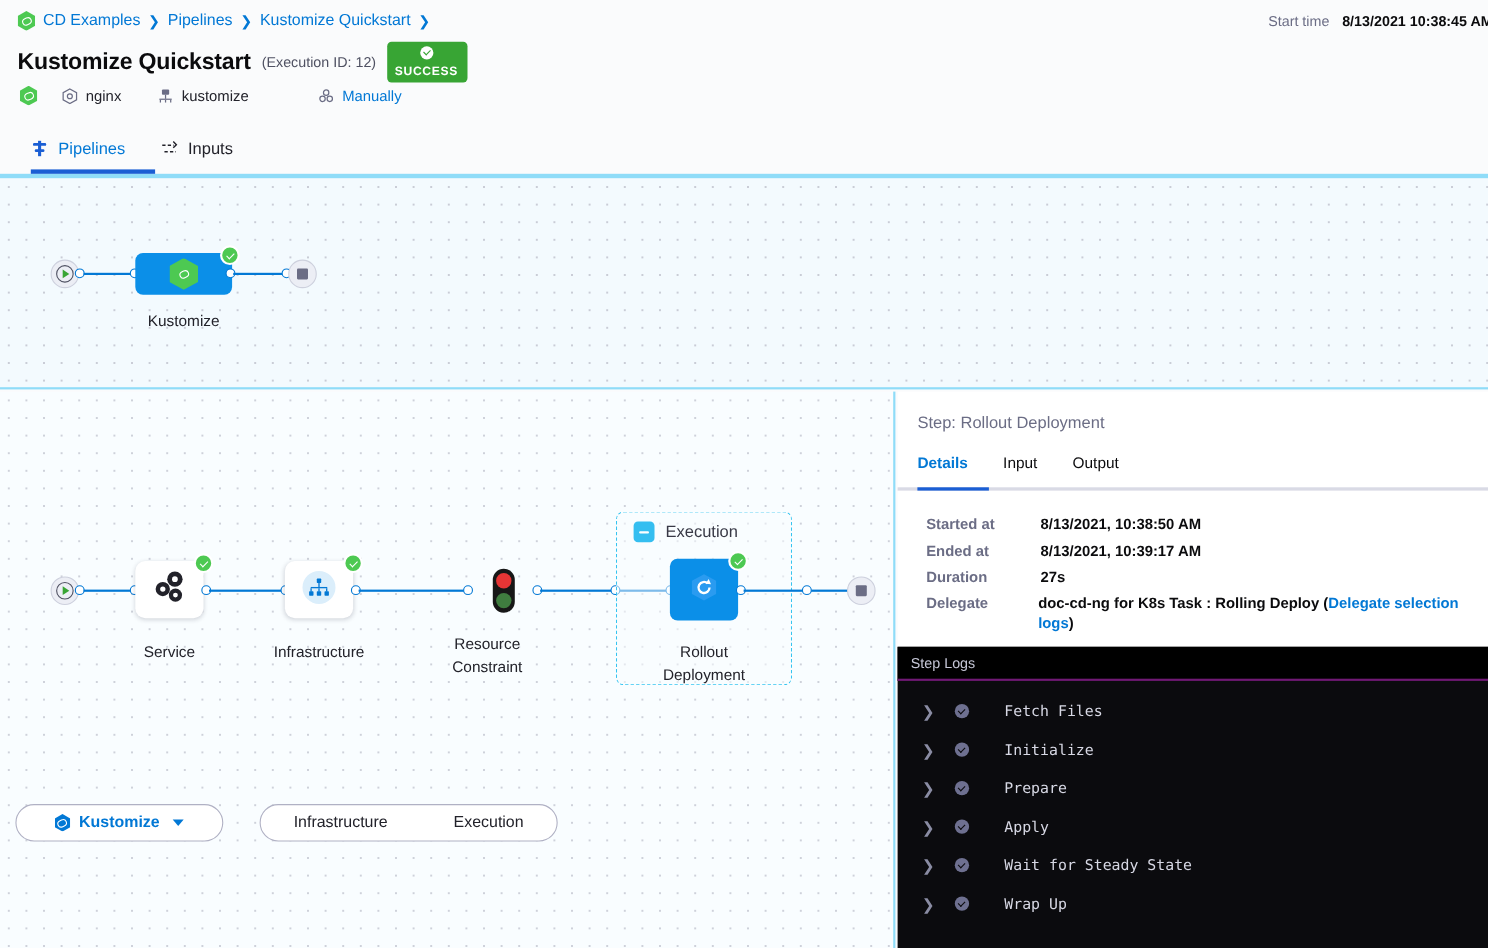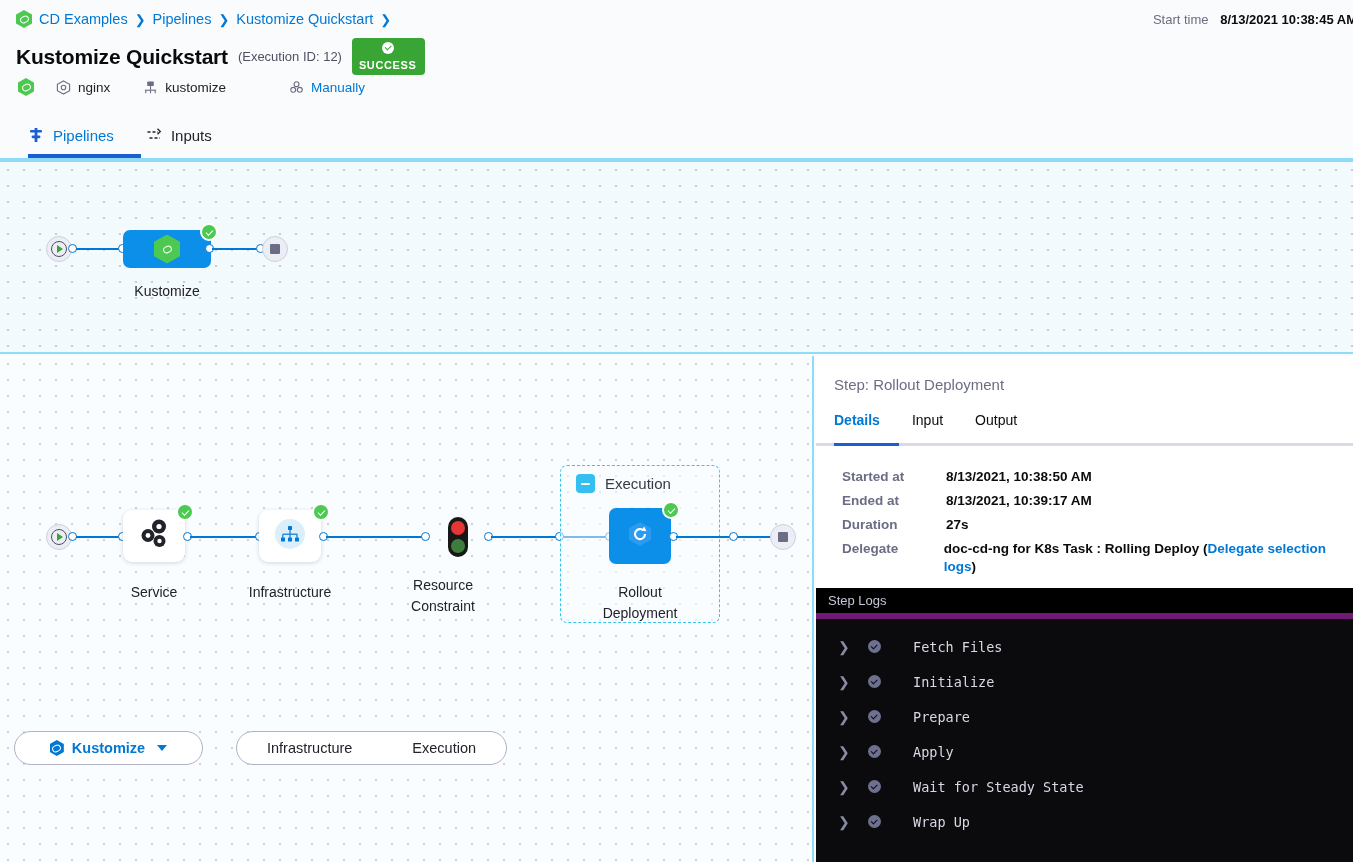--- a/index.html
+++ b/index.html
@@ -132,21 +132,21 @@
   .rp-tabs-rule { position:absolute; left:0; top:87px; width:537px; height:3px; background:#d9dae5; }
   .rp-tab-underline { position:absolute; left:18px; top:87px; width:65px; height:3px; background:#1a5ed4; }
 
   .details-table { position:absolute; left:26px; top:112px; font-size:13.5px; }
   .d-row { display:flex; margin-bottom:6px; line-height:18px; }
   .d-key { width:104px; color:#6b6d85; font-weight:bold; }
   .d-val { color:#0b0b0d; font-weight:bold; }
   .d-val a { color:#0278d5; text-decoration:none; cursor:pointer; }
 
   .logs { position:absolute; left:0; top:232px; width:537px; height:274px; background:#0b0b0e; }
-  .logs-header { height:31px; background:#000; border-bottom:6px solid #701a75;
+  .logs-header { height:31px; background:#000; border-bottom:2px solid #701a75;
       display:flex; align-items:center; padding-left:12px; font-size:13px; color:#c5c6d6; }
   .log-row { display:flex; align-items:center; height:35px; padding-left:22px; gap:20px; cursor:pointer; }
   .chev { color:#8a8ca3; font-size:14px; width:10px; }
   .log-check { width:13px; height:13px; border-radius:50%; background:#6e7090; position:relative; flex:none; }
   .log-check::after{ content:""; position:absolute; left:3px; top:4px; width:5px; height:2.5px;
       border-left:1.5px solid #0b0b0e; border-bottom:1.5px solid #0b0b0e; transform:rotate(-45deg); }
   .log-name { font-family:"DejaVu Sans Mono", monospace; font-size:13.5px; color:#d7d8e4; margin-left:12px; }
 </style>
 </head>
 <body>

